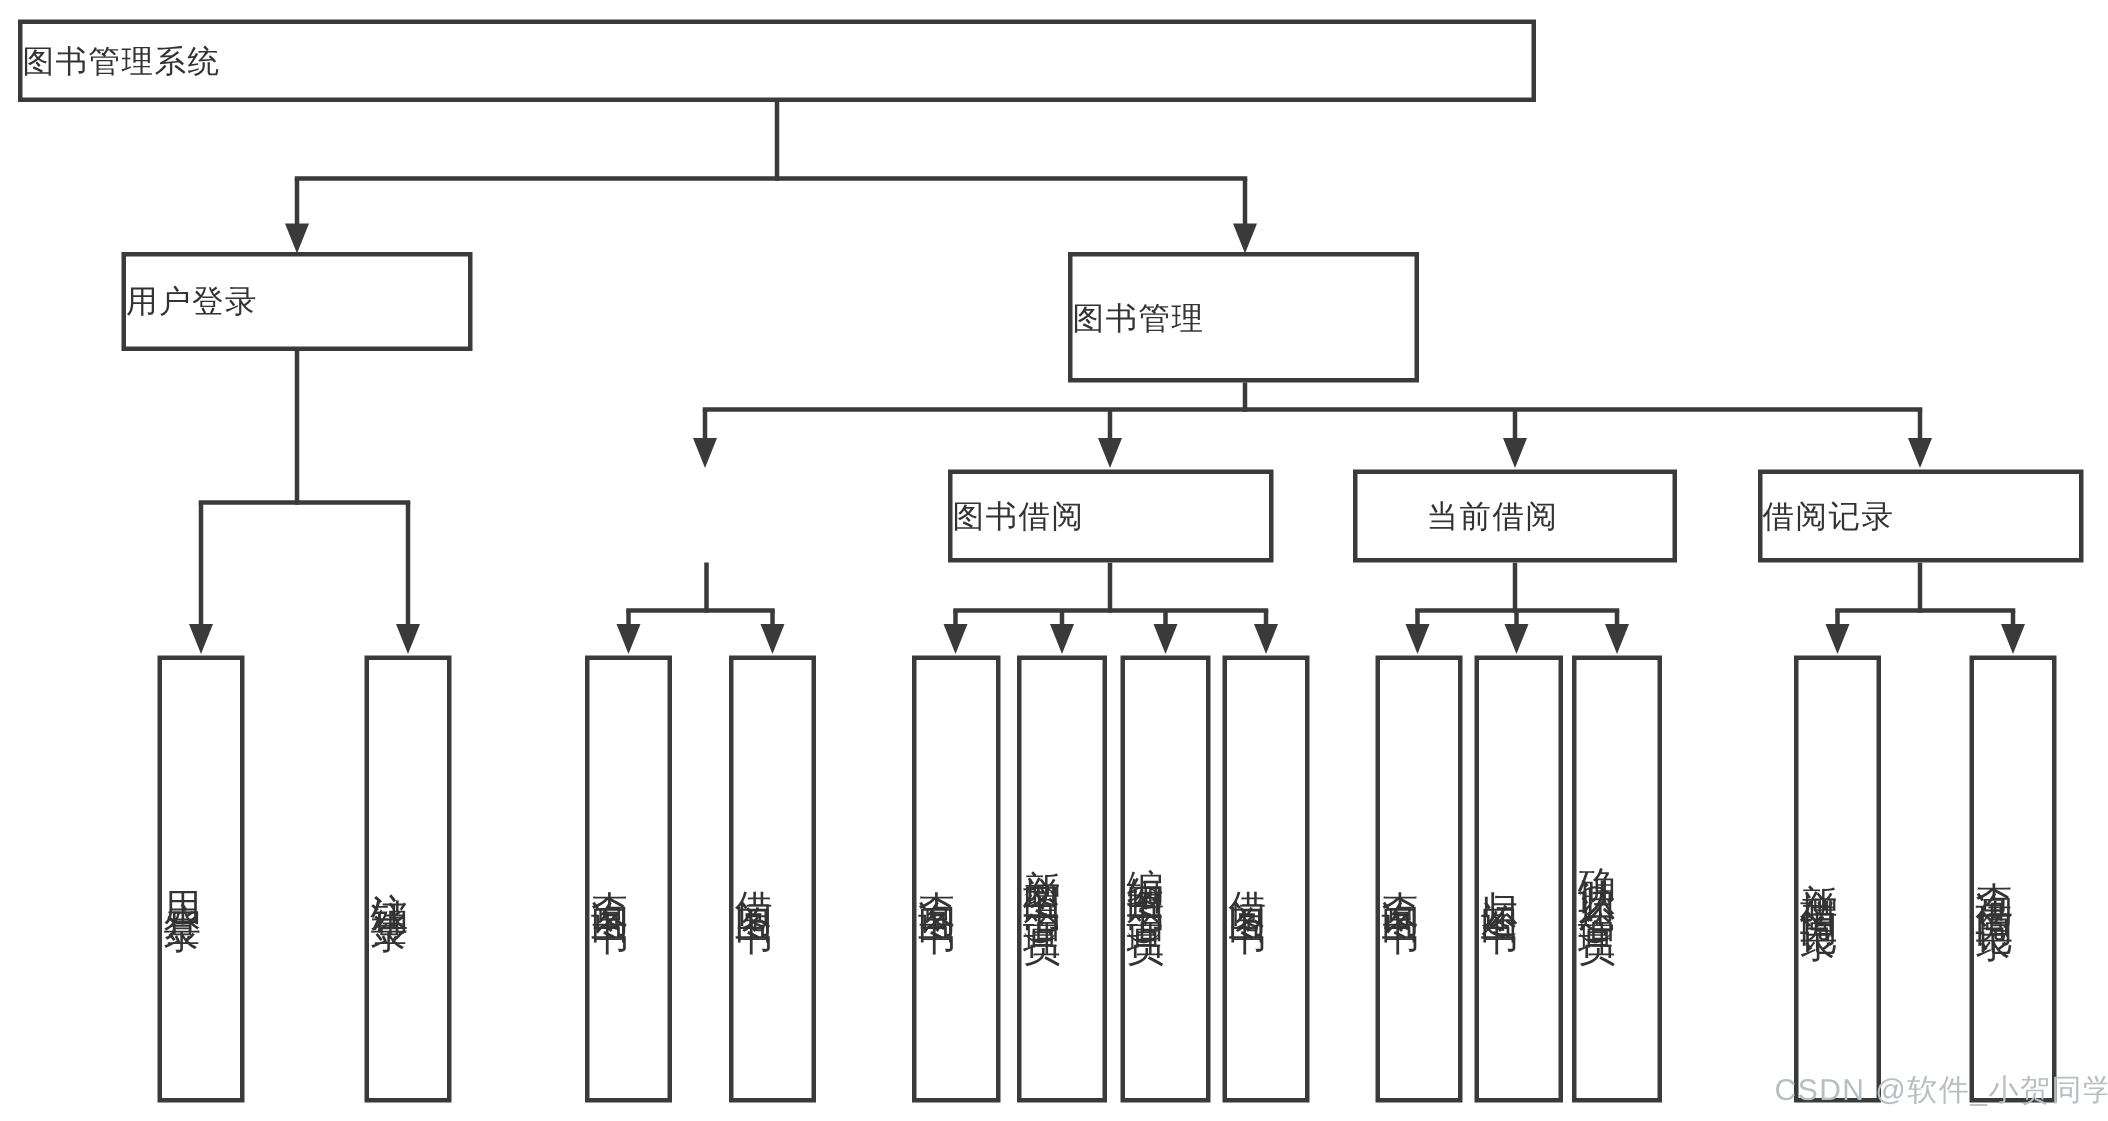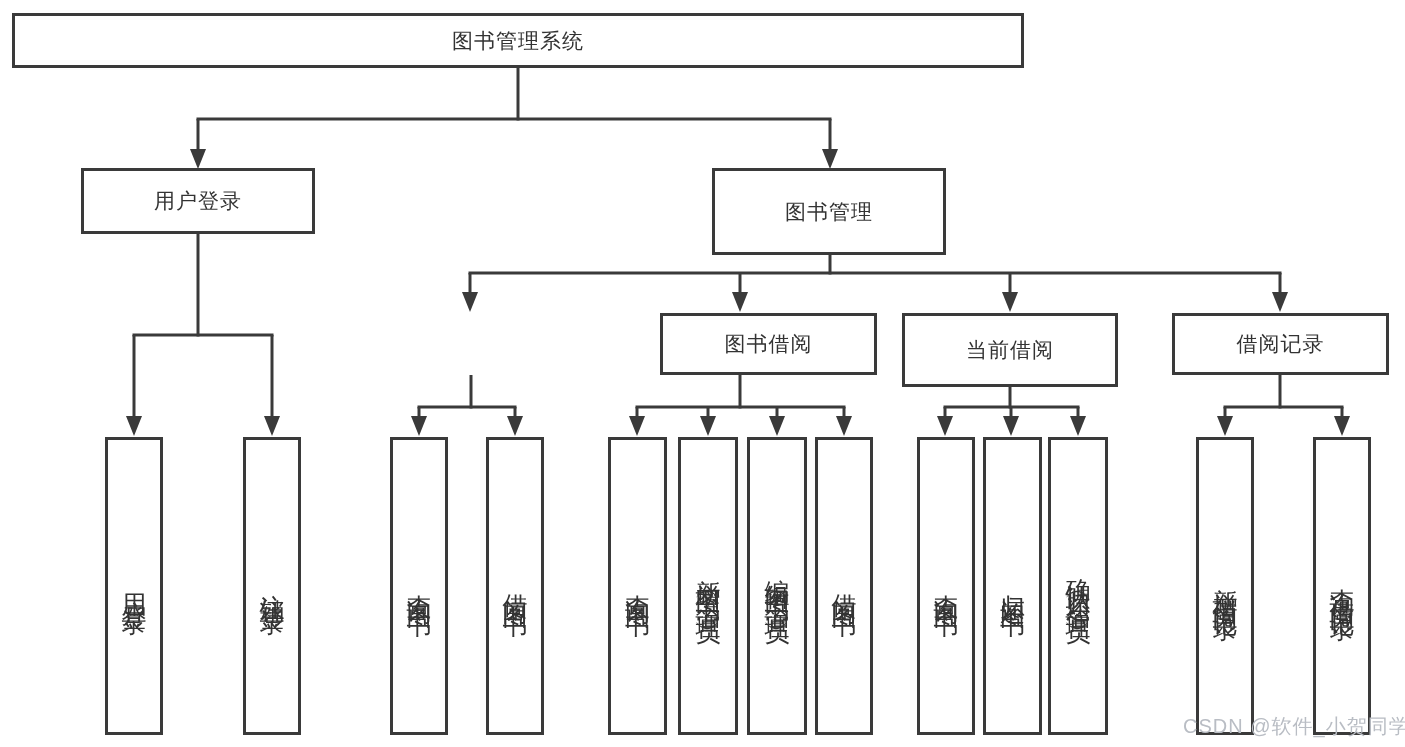--- a/index.html
+++ b/index.html
@@ -9,21 +9,21 @@
     background:#ffffff;
     font-family:"Liberation Sans", sans-serif;
     overflow:hidden;
   }
   .wires{position:absolute;left:0;top:0;z-index:1;}
   .box{
     position:absolute;
     box-sizing:border-box;
     border:3px solid #3a3a3a;
     background:#ffffff;
-    display:flex;align-items:center;justify-content:center;
+    display:flex;align-items:center;
     z-index:2;
     color:#333333;
   }
   .hlabel{
     font-size:21px;
     letter-spacing:1px;
     white-space:nowrap;
     color:#333333;
   }
   .vtext{
@@ -132,24 +132,24 @@
     <span class="hlabel">图书管理系统</span>
   </div>
 
   <div class="box" style="left:81px;top:168px;width:234px;height:66px;">
     <span class="hlabel">用户登录</span>
   </div>
   <div class="box" style="left:712px;top:168px;width:234px;height:87px;">
     <span class="hlabel">图书管理</span>
   </div>
 
-  <div class="box" style="left:660px;top:313px;width:217px;height:62px;">
+  <div class="box" style="left:632px;top:313px;width:217px;height:62px;">
     <span class="hlabel">图书借阅</span>
   </div>
-  <div class="box" style="left:902px;top:313px;width:216px;height:74px;">
+  <div class="box" style="left:902px;top:313px;width:216px;height:62px;padding-left:46px;">
     <span class="hlabel">当前借阅</span>
   </div>
   <div class="box" style="left:1172px;top:313px;width:217px;height:62px;">
     <span class="hlabel">借阅记录</span>
   </div>
 
   <div class="box" style="left:105px;top:437px;width:58px;height:298px;">
     <span class="vtext">用户登录</span>
   </div>
   <div class="box" style="left:243px;top:437px;width:58px;height:298px;">

